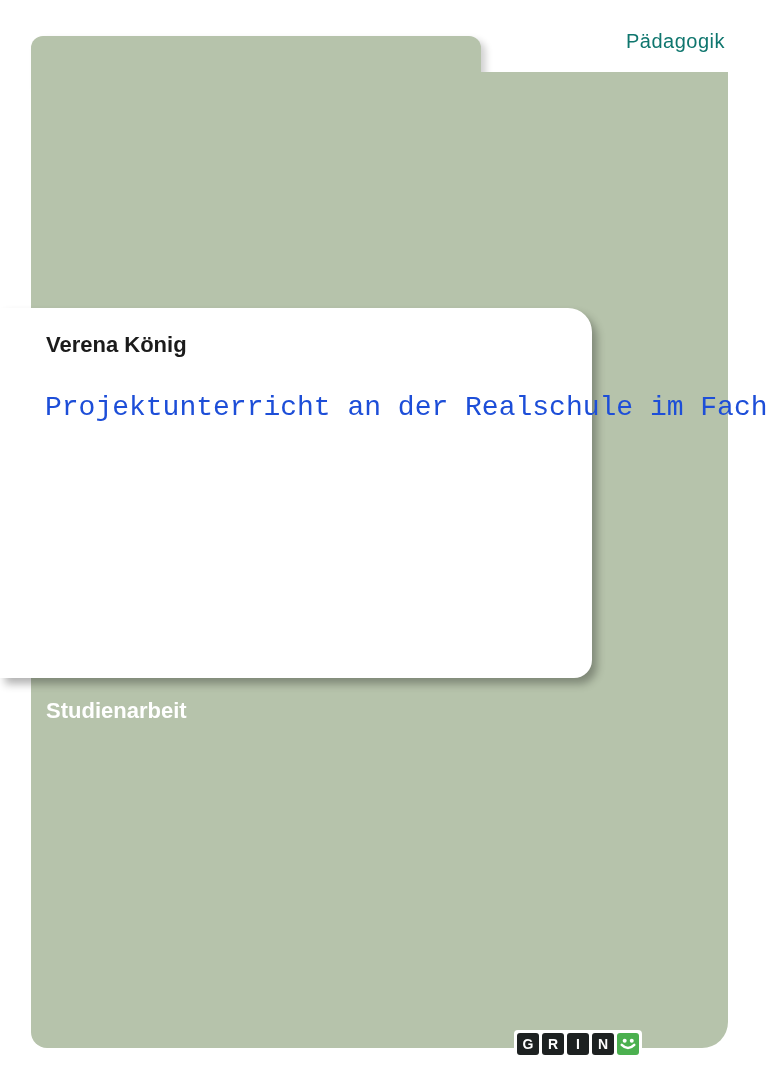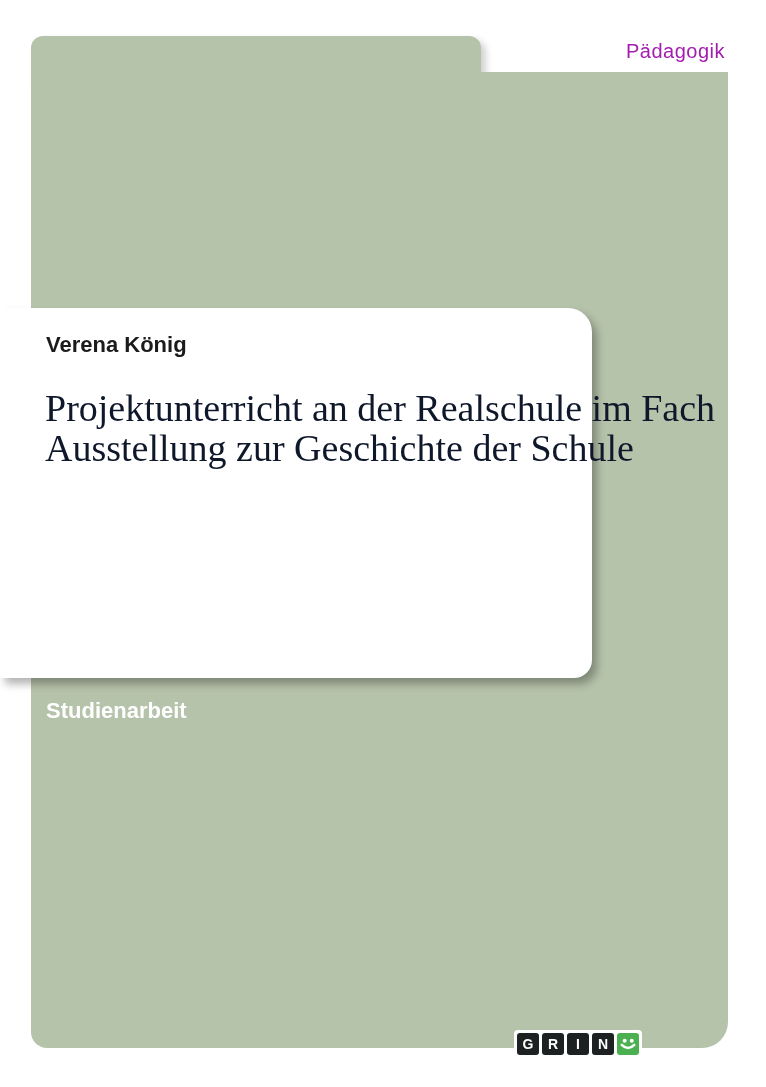--- a/index.html
+++ b/index.html
@@ -21,47 +21,47 @@
   }
   .panel{
     position:absolute;
     left:31px;top:72px;
     width:697px;height:976px;
     background:#b6c3ab;
     border-radius:0 0 26px 16px;
   }
   .category-label{
     position:absolute;
-    top:40px;left:0;
+    top:30px;left:0;
     width:725px;
     text-align:right;
     font-size:20px;
     letter-spacing:0.5px;
-    color:#a21caf;
+    color:#0f766e;
   }
   .whitebox{
     position:absolute;
     left:0;top:308px;
     width:592px;height:370px;
     background:#ffffff;
     border-radius:0 24px 18px 0;
     box-shadow:5px 6px 9px rgba(0,0,0,0.30);
   }
   .author{
     margin:24px 0 0 46px;
     font-size:22px;
     font-weight:bold;
     color:#1b1b1b;
   }
   .title{
     margin:30px 0 0 45px;
-    font-family:Liberation Serif, serif;
-    font-size:38px;
+    font-family:Liberation Mono, monospace;
+    font-size:28px;
     line-height:40px;
-    color:#0f172a;
+    color:#1d4ed8;
   }
   .title .line{white-space:nowrap;}
   .doc-type{
     position:absolute;
     left:46px;top:698px;
     font-size:22px;
     font-weight:bold;
     color:#ffffff;
   }
   
@@ -97,21 +97,20 @@
 
   <div class="tab"></div>
   <div class="panel"></div>
 
   <div class="category-label">Pädagogik</div>
 
   <div class="whitebox">
     <div class="author">Verena König</div>
     <div class="title">
       <div class="line">Projektunterricht an der Realschule im Fach</div>
-      <div class="line">Ausstellung zur Geschichte der Schule</div>
     </div>
   </div>
 
   <div class="doc-type">Studienarbeit</div>
 
   <div class="grin-logo">
     <div class="grin-tile">G</div>
     <div class="grin-tile">R</div>
     <div class="grin-tile">I</div>
     <div class="grin-tile">N</div>

